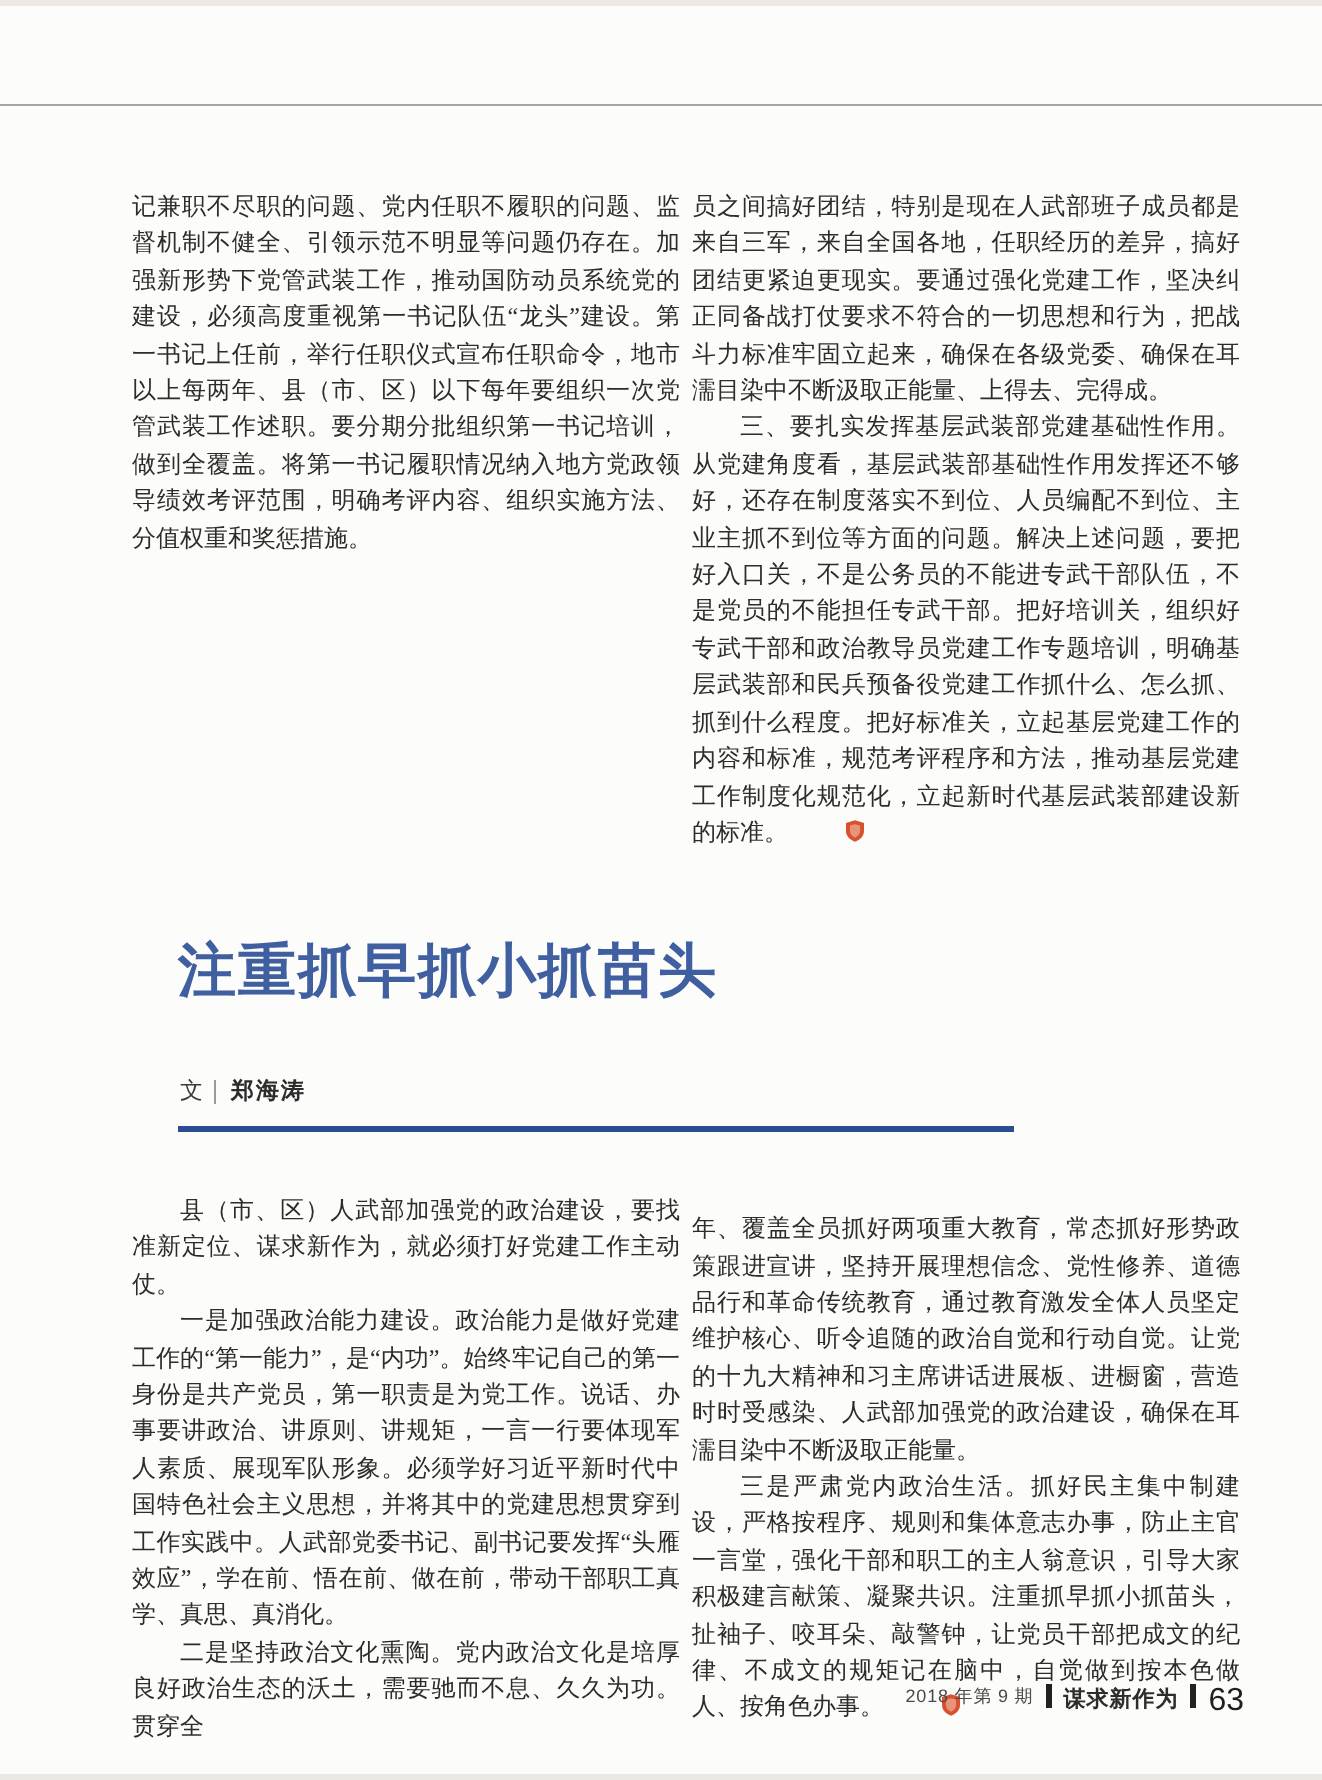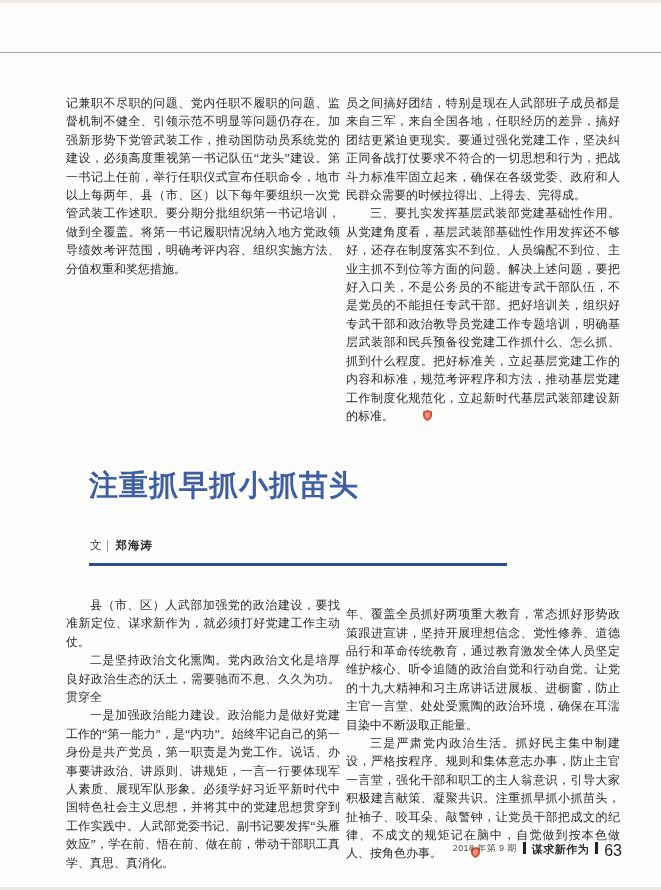--- a/index.html
+++ b/index.html
@@ -83,46 +83,46 @@
 <div class="page">
 
   <div class="scan-edge top"></div>
   <div class="top-rule"></div>
 
   <section class="columns cont">
     <div class="col">
       <p>记兼职不尽职的问题、党内任职不履职的问题、监督机制不健全、引领示范不明显等问题仍存在。加强新形势下党管武装工作，推动国防动员系统党的建设，必须高度重视第一书记队伍“龙头”建设。第一书记上任前，举行任职仪式宣布任职命令，地市以上每两年、县（市、区）以下每年要组织一次党管武装工作述职。要分期分批组织第一书记培训，做到全覆盖。将第一书记履职情况纳入地方党政领导绩效考评范围，明确考评内容、组织实施方法、分值权重和奖惩措施。</p>
     </div>
     <div class="col">
-      <p>员之间搞好团结，特别是现在人武部班子成员都是来自三军，来自全国各地，任职经历的差异，搞好团结更紧迫更现实。要通过强化党建工作，坚决纠正同备战打仗要求不符合的一切思想和行为，把战斗力标准牢固立起来，确保在各级党委、政府和人民群众需要的时候拉得出、上得去、完得成。</p>
+      <p>员之间搞好团结，特别是现在人武部班子成员都是来自三军，来自全国各地，任职经历的差异，搞好团结更紧迫更现实。要通过强化党建工作，坚决纠正同备战打仗要求不符合的一切思想和行为，把战斗力标准牢固立起来，确保在各级党委、确保在耳濡目染中不断汲取正能量、上得去、完得成。</p>
       <p class="indent"><span>三、要扎实发挥基层武装部党建基础性作用。从党建角度看，基层武装部基础性作用发挥还不够好，还存在制度落实不到位、人员编配不到位、主业主抓不到位等方面的问题。解决上述问题，要把好入口关，不是公务员的不能进专武干部队伍，不是党员的不能担任专武干部。把好培训关，组织好专武干部和政治教导员党建工作专题培训，明确基层武装部和民兵预备役党建工作抓什么、怎么抓、抓到什么程度。把好标准关，立起基层党建工作的内容和标准，规范考评程序和方法，推动基层党建工作制度化规范化，立起新时代基层武装部建设新的标准。</span><span class="end-mark"><svg width="9" height="11" viewBox="0 0 10 12">
               <path d="M5 0 L10 1.6 V6 C10 9 7.6 10.9 5 12 C2.4 10.9 0 9 0 6 V1.6 Z" fill="#d9502e"></path>
               <path d="M5 2.2 L7.8 3 V6 C7.8 7.8 6.6 8.9 5 9.8 C3.4 8.9 2.2 7.8 2.2 6 V3 Z" fill="#e8937c"></path>
             </svg></span></p>
     </div>
   </section>
 
   <header class="article-head">
     <h1>注重抓早抓小抓苗头</h1>
     <div class="byline">
       <span>文</span>
       <span class="byline-divider"></span>
       <span class="author">郑海涛</span>
     </div>
     <div class="blue-rule"></div>
   </header>
 
   <section class="columns main">
     <div class="col">
       <p class="indent">县（市、区）人武部加强党的政治建设，要找准新定位、谋求新作为，就必须打好党建工作主动仗。</p>
+      <p class="indent">一是加强政治能力建设。政治能力是做好党建工作的“第一能力”，是“内功”。始终牢记自己的第一身份是共产党员，第一职责是为党工作。说话、办事要讲政治、讲原则、讲规矩，一言一行要体现军人素质、展现军队形象。必须学好习近平新时代中国特色社会主义思想，并将其中的党建思想贯穿到工作实践中。人武部党委书记、副书记要发挥“头雁效应”，学在前、悟在前、做在前，带动干部职工真学、真思、真消化。</p>
       <p class="indent">二是坚持政治文化熏陶。党内政治文化是培厚良好政治生态的沃土，需要驰而不息、久久为功。贯穿全</p>
-      <p class="indent">一是加强政治能力建设。政治能力是做好党建工作的“第一能力”，是“内功”。始终牢记自己的第一身份是共产党员，第一职责是为党工作。说话、办事要讲政治、讲原则、讲规矩，一言一行要体现军人素质、展现军队形象。必须学好习近平新时代中国特色社会主义思想，并将其中的党建思想贯穿到工作实践中。人武部党委书记、副书记要发挥“头雁效应”，学在前、悟在前、做在前，带动干部职工真学、真思、真消化。</p>
     </div>
     <div class="col">
-      <p>年、覆盖全员抓好两项重大教育，常态抓好形势政策跟进宣讲，坚持开展理想信念、党性修养、道德品行和革命传统教育，通过教育激发全体人员坚定维护核心、听令追随的政治自觉和行动自觉。让党的十九大精神和习主席讲话进展板、进橱窗，防止主官一言堂、处处受熏陶的政治环境，确保在耳濡目染中不断汲取正能量。</p>
+      <p>年、覆盖全员抓好两项重大教育，常态抓好形势政策跟进宣讲，坚持开展理想信念、党性修养、道德品行和革命传统教育，通过教育激发全体人员坚定维护核心、听令追随的政治自觉和行动自觉。让党的十九大精神和习主席讲话进展板、进橱窗，营造时时受感染、人武部加强党的政治建设，确保在耳濡目染中不断汲取正能量。</p>
       <p class="indent"><span>三是严肃党内政治生活。抓好民主集中制建设，严格按程序、规则和集体意志办事，防止主官一言堂，强化干部和职工的主人翁意识，引导大家积极建言献策、凝聚共识。注重抓早抓小抓苗头，扯袖子、咬耳朵、敲警钟，让党员干部把成文的纪律、不成文的规矩记在脑中，自觉做到按本色做人、按角色办事。</span><span class="end-mark"><svg width="9" height="11" viewBox="0 0 10 12">
               <path d="M5 0 L10 1.6 V6 C10 9 7.6 10.9 5 12 C2.4 10.9 0 9 0 6 V1.6 Z" fill="#d9502e"></path>
               <path d="M5 2.2 L7.8 3 V6 C7.8 7.8 6.6 8.9 5 9.8 C3.4 8.9 2.2 7.8 2.2 6 V3 Z" fill="#e8937c"></path>
             </svg></span></p>
     </div>
   </section>
 
   <footer class="footer">
     <span class="issue">2018 年第 9 期</span>
     <span class="fdiv"></span>

